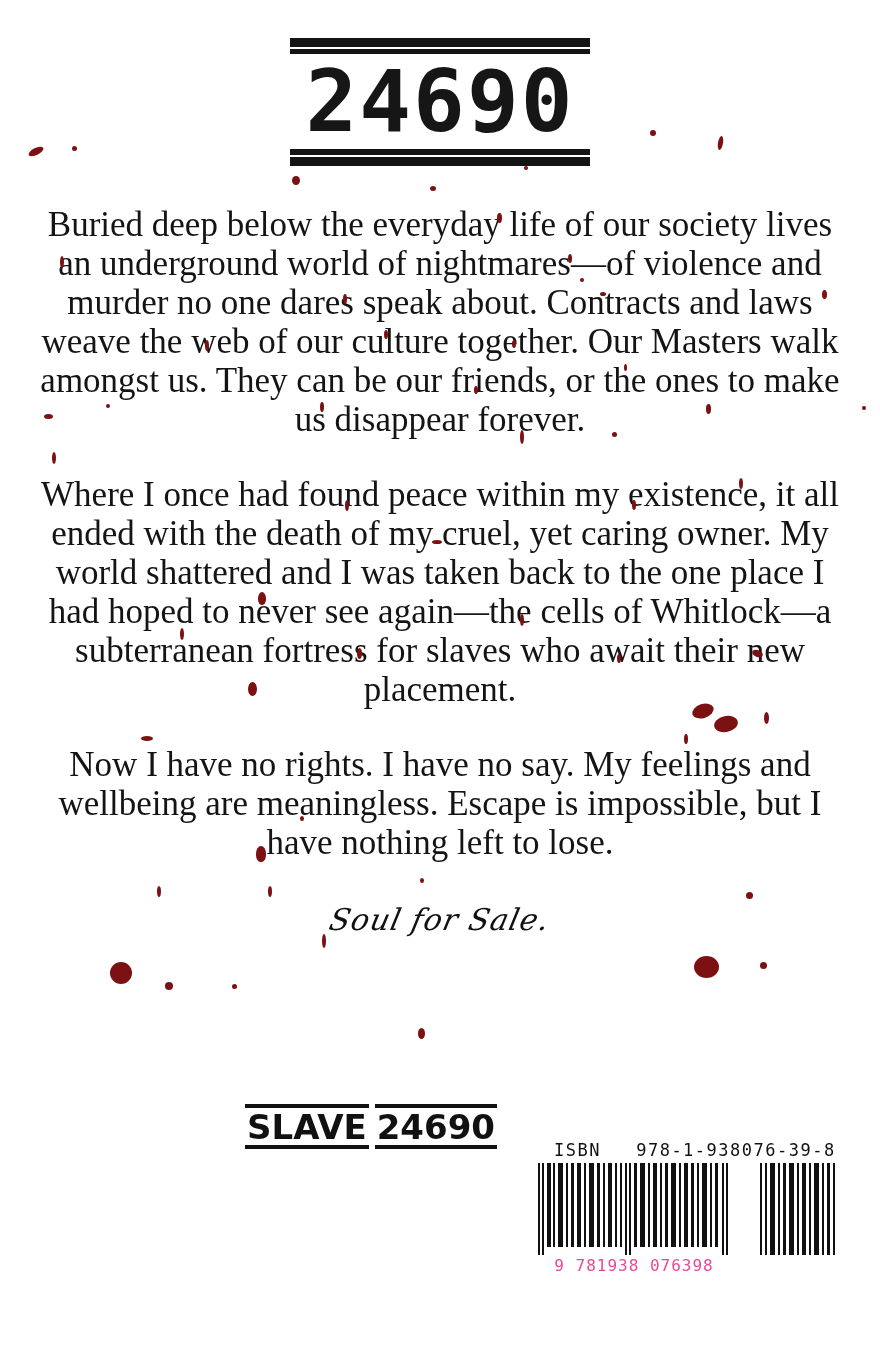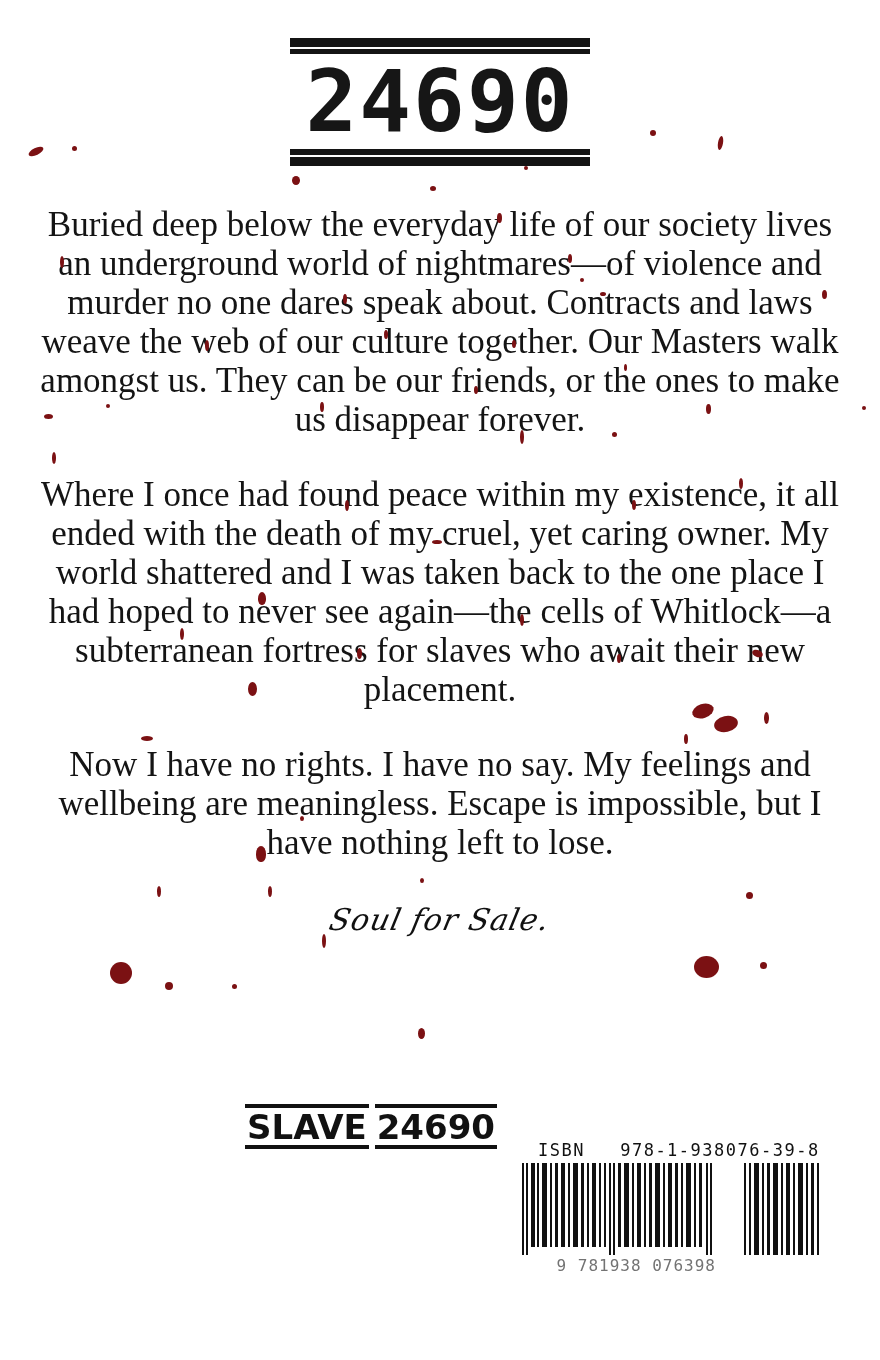--- a/index.html
+++ b/index.html
@@ -99,21 +99,21 @@
   .stamp-word {
     border-top: 4px solid #111;
     border-bottom: 4px solid #111;
     padding: 2px 2px 1px 2px;
     margin: 0 3px;
   }
 
   
   .barcode-area {
     position: absolute;
-    left: 520px;
+    left: 536px;
     top: 1140px;
     width: 300px;
     height: 170px;
   }
   .isbn-text {
     font-family: "DejaVu Sans Mono", monospace;
     font-size: 17px;
     letter-spacing: 1.5px;
     color: #111;
     text-align: left;
@@ -149,23 +149,23 @@
   }
   .bars {
     width: 100%;
     height: 92px;
     display: block;
   }
   .digits {
     font-family: "DejaVu Sans Mono", monospace;
     font-size: 16px;
     letter-spacing: 1px;
-    color: #737373;
+    color: #ec4899;
     margin-top: 1px;
-    text-align: right;
+    text-align: center;
   }
 
   
   .splat {
     position: absolute;
     background: #7b1113;
     border-radius: 50%;
     pointer-events: none;
   }
 </style>

